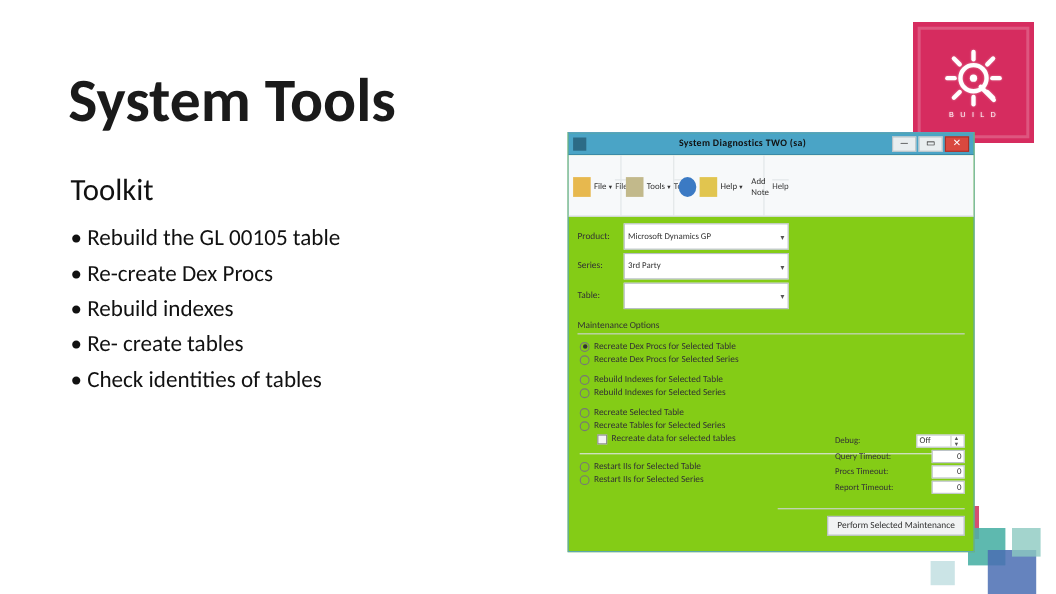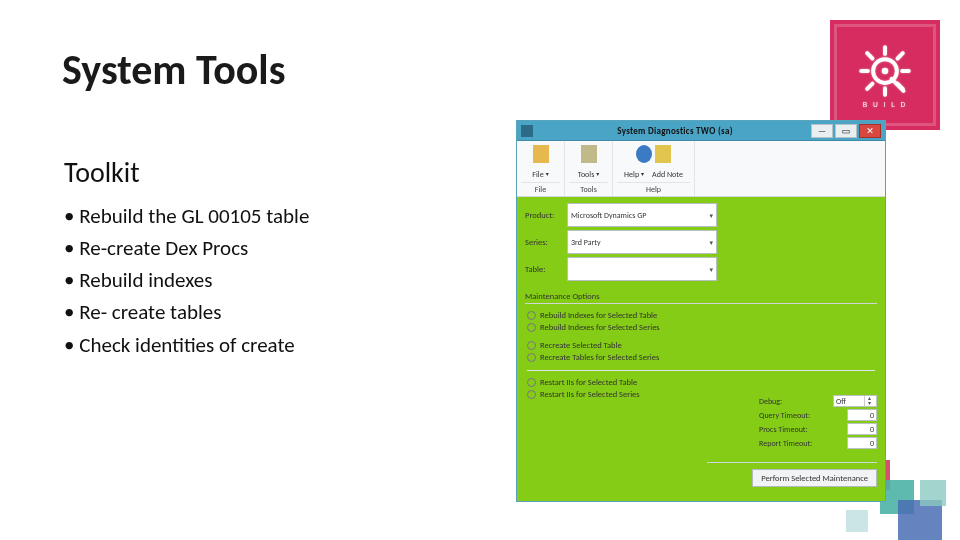--- a/index.html
+++ b/index.html
@@ -8,22 +8,22 @@
     height: 540px;
     background: #fff;
     font-family: "Segoe UI", Calibri, Arial, sans-serif;
     position: relative;
     overflow: hidden;
   }
   
   .slide-title {
     position: absolute;
     left: 62px;
-    top: 44px;
-    font-size: 42px;
+    top: 58px;
+    font-size: 56px;
     font-weight: 600;
     color: #1a1a1a;
   }
   .section-title {
     position: absolute;
     left: 64px;
     top: 155px;
     font-size: 28px;
     font-weight: 400;
     color: #111;
@@ -105,21 +105,20 @@
   .ribbon {
     height: 56px;
     background: #f7f9fa;
     border-bottom: 1px solid #d0d6d9;
     display: flex;
   }
   .rib-group {
     border-right: 1px solid #e0e5e7;
     padding: 2px 4px;
     display: flex;
-    flex-direction: column;
     align-items: center;
     justify-content: space-between;
   }
   .rib-icons { display: flex; gap: 3px; padding-top: 2px; }
   .rib-icons .ic { width: 16px; height: 18px; }
   .ic-folder { background: #e7b84e; }
   .ic-tools  { background: #c2b98b; }
   .ic-help   { background: #3b7ac4; border-radius: 50%; }
   .ic-note   { background: #e1c54f; }
   .rib-btn-row { display: flex; gap: 2px; margin-top: 2px; }
@@ -203,21 +202,21 @@
 </head>
 <body>
 
 <div class="slide-title">System Tools</div>
 <div class="section-title">Toolkit</div>
 <ul class="bullets">
   <li>• Rebuild the GL 00105 table</li>
   <li>• Re-create Dex Procs</li>
   <li>• Rebuild indexes</li>
   <li>• Re- create tables</li>
-  <li>• Check identities of create</li>
+  <li>• Check identities of tables</li>
 </ul>
 
 <div class="brand">
   <svg width="66" height="66" viewBox="0 0 100 100">
     <g fill="none" stroke="#fff" stroke-width="6" stroke-linecap="round">
       <circle cx="50" cy="44" r="18"></circle>
       <circle cx="50" cy="44" r="5" fill="#fff" stroke="none"></circle>
       <line x1="50" y1="18" x2="50" y2="8"></line>
       <line x1="50" y1="70" x2="50" y2="80"></line>
       <line x1="24" y1="44" x2="14" y2="44"></line>
@@ -313,40 +312,54 @@
       <label>Table:</label>
       <div class="select empty">
         <span></span>
         <span class="chev">▾</span>
       </div>
     </div>
 
     <div class="group-label">Maintenance Options</div>
 
     <div class="opts">
-
       <div class="opt-block">
         <div class="radio-row">
+          <span class="radio checked"></span>
+          <span>Recreate Dex Procs for Selected Table</span>
+        </div>
+        <div class="radio-row">
+          <span class="radio"></span>
+          <span>Recreate Dex Procs for Selected Series</span>
+        </div>
+      </div>
+
+      <div class="opt-block">
+        <div class="radio-row">
           <span class="radio"></span>
           <span>Rebuild Indexes for Selected Table</span>
         </div>
         <div class="radio-row">
           <span class="radio"></span>
           <span>Rebuild Indexes for Selected Series</span>
         </div>
       </div>
 
       <div class="opt-block">
         <div class="radio-row">
           <span class="radio"></span>
           <span>Recreate Selected Table</span>
         </div>
         <div class="radio-row">
           <span class="radio"></span>
           <span>Recreate Tables for Selected Series</span>
+        </div>
+        <div class="check-row">
+          <span class="check"></span>
+          <span>Recreate data for selected tables</span>
         </div>
       </div>
       <div class="sep"></div>
       <div class="opt-block">
         <div class="radio-row">
           <span class="radio"></span>
           <span>Restart IIs for Selected Table</span>
         </div>
         <div class="radio-row">
           <span class="radio"></span>

